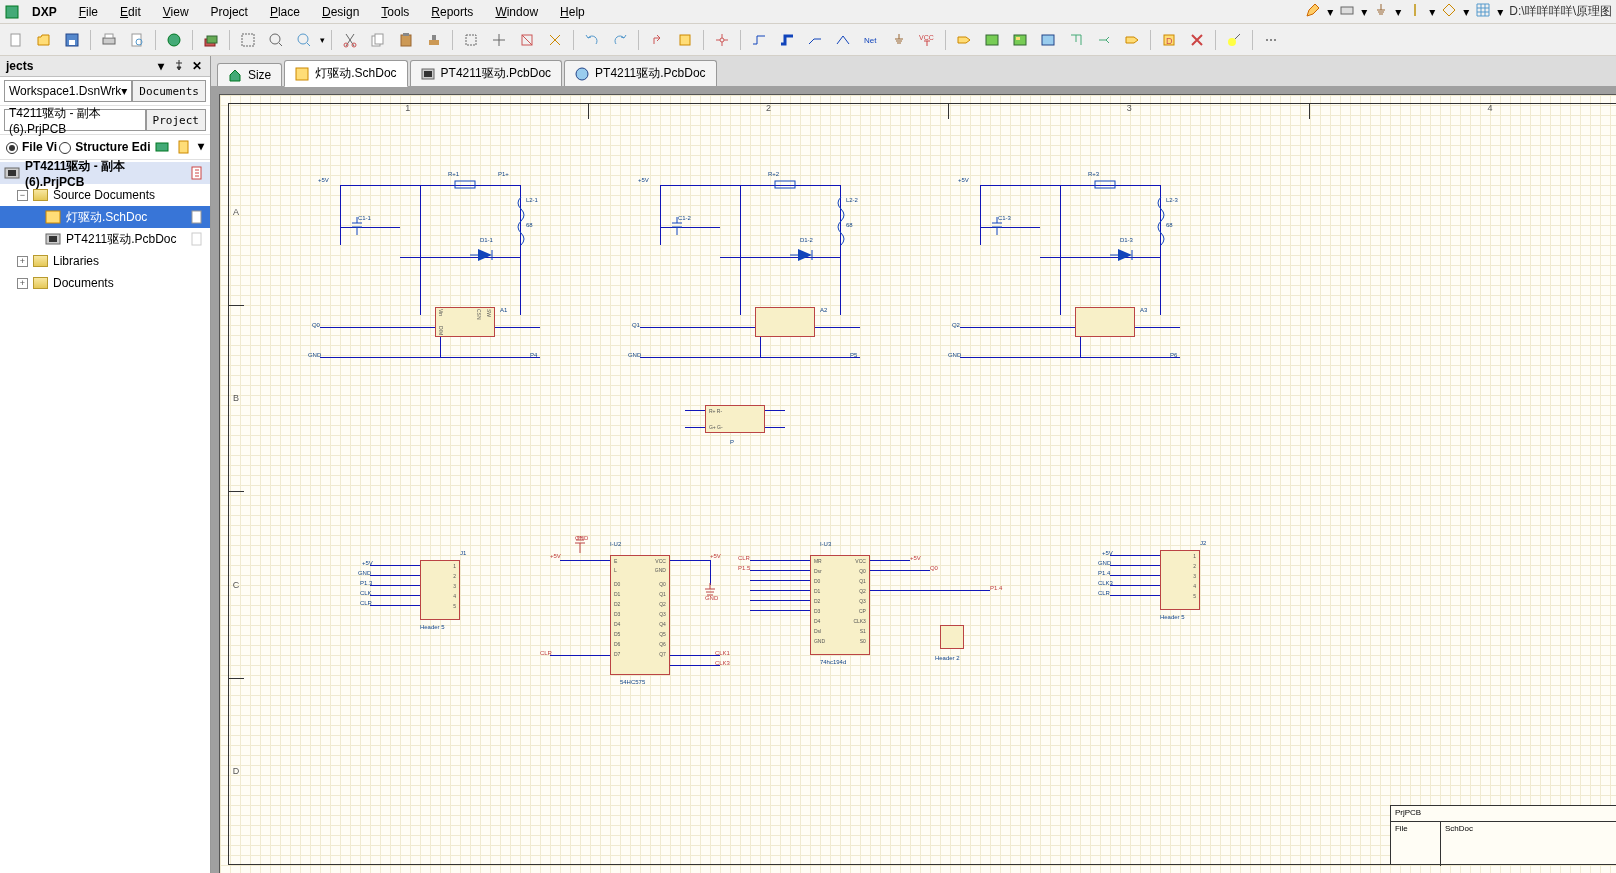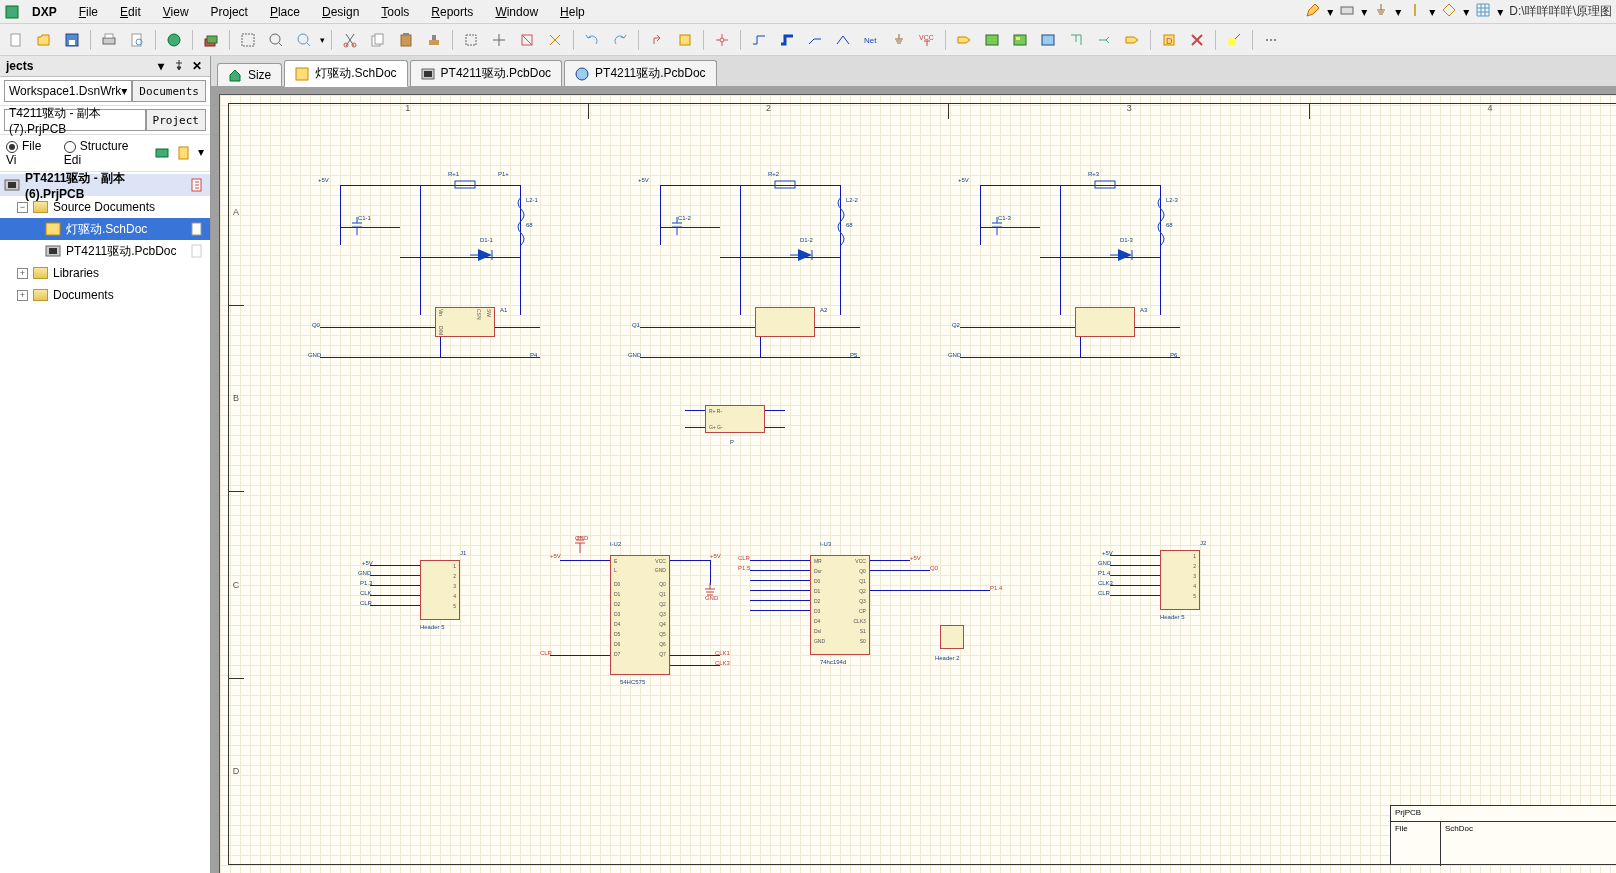--- a/index.html
+++ b/index.html
@@ -21,21 +21,21 @@
     .panel { width: 360px; background: #fff; border-right: 1px solid #999; display: flex; flex-direction: column; }
     .panel-header { background: #e8e8e8; padding: 3px 6px; display: flex; align-items: center; border-bottom: 1px solid #c0c0c0; font-weight: bold; text-align: center; }
     .panel-header .spacer { flex: 1; }
     .panel-header .ph-icon { width: 14px; height: 14px; margin-left: 4px; cursor: pointer; }
     
     .panel-row { display: flex; align-items: center; padding: 3px 4px; border-bottom: 1px solid #e0e0e0; }
     .panel-row .dropdown { flex: 1; height: 22px; border: 1px solid #999; background: #fff; padding: 2px 4px; font-family: monospace; font-size: 12px; display: flex; align-items: center; }
     .panel-row .dropdown .dd-arrow { margin-left: auto; }
     .panel-row .btn { height: 22px; padding: 0 6px; border: 1px solid #999; background: #f0f0f0; font-size: 11px; font-family: monospace; }
     
-    .view-tabs { display: flex; align-items: center; padding: 4px 6px; gap: 14px; border-bottom: 1px solid #e0e0e0; font-family: monospace; }
+    .view-tabs { display: flex; align-items: center; padding: 4px 6px; gap: 2px; border-bottom: 1px solid #e0e0e0; font-family: monospace; font-weight: bold; }
     .view-tabs .radio { width: 12px; height: 12px; border: 1px solid #333; border-radius: 50%; display: inline-block; vertical-align: middle; margin-right: 4px; position: relative; }
     .view-tabs .radio.on::after { content:''; position:absolute; inset:2px; border-radius:50%; background:#333; }
     .view-tabs .rt { margin-left: auto; display: flex; gap: 6px; }
     
     .tree { flex: 1; overflow: auto; font-family: monospace; font-size: 12px; padding: 2px 0; }
     .tree-row { display: flex; align-items: center; height: 22px; padding-left: 4px; gap: 5px; }
     .tree-row.selected-root { background: #dce4f5; }
     .tree-row.selected { background: #3875d7; color: #fff; }
     .tree-row .expander { width: 11px; height: 11px; border: 1px solid #888; background: #fff; display: flex; align-items: center; justify-content: center; font-size: 9px; line-height: 1; color: #555; cursor: pointer; }
     .tree-row .indent { display: inline-block; }
@@ -379,21 +379,21 @@
     </div>
     <div class="panel-row">
       <div class="dropdown">
         <span>Workspace1.DsnWrk</span>
         <span class="dd-arrow">▾</span>
       </div>
       <button class="btn">Documents</button>
     </div>
     <div class="panel-row">
       <div class="dropdown">
-        <span>T4211驱动 - 副本 (7).PrjPCB</span>
+        <span>T4211驱动 - 副本 (6).PrjPCB</span>
       </div>
       <button class="btn">Project</button>
     </div>
     <div class="view-tabs">
       <span><span class="radio on"></span><span>File Vi</span></span>
       <span><span class="radio"></span><span>Structure Edi</span></span>
       <span class="rt">
         <span class="tb-icon">
             <svg class="icon">
               <rect x="2" y="4" width="12" height="8" fill="#4a7" stroke="#072"></rect>

